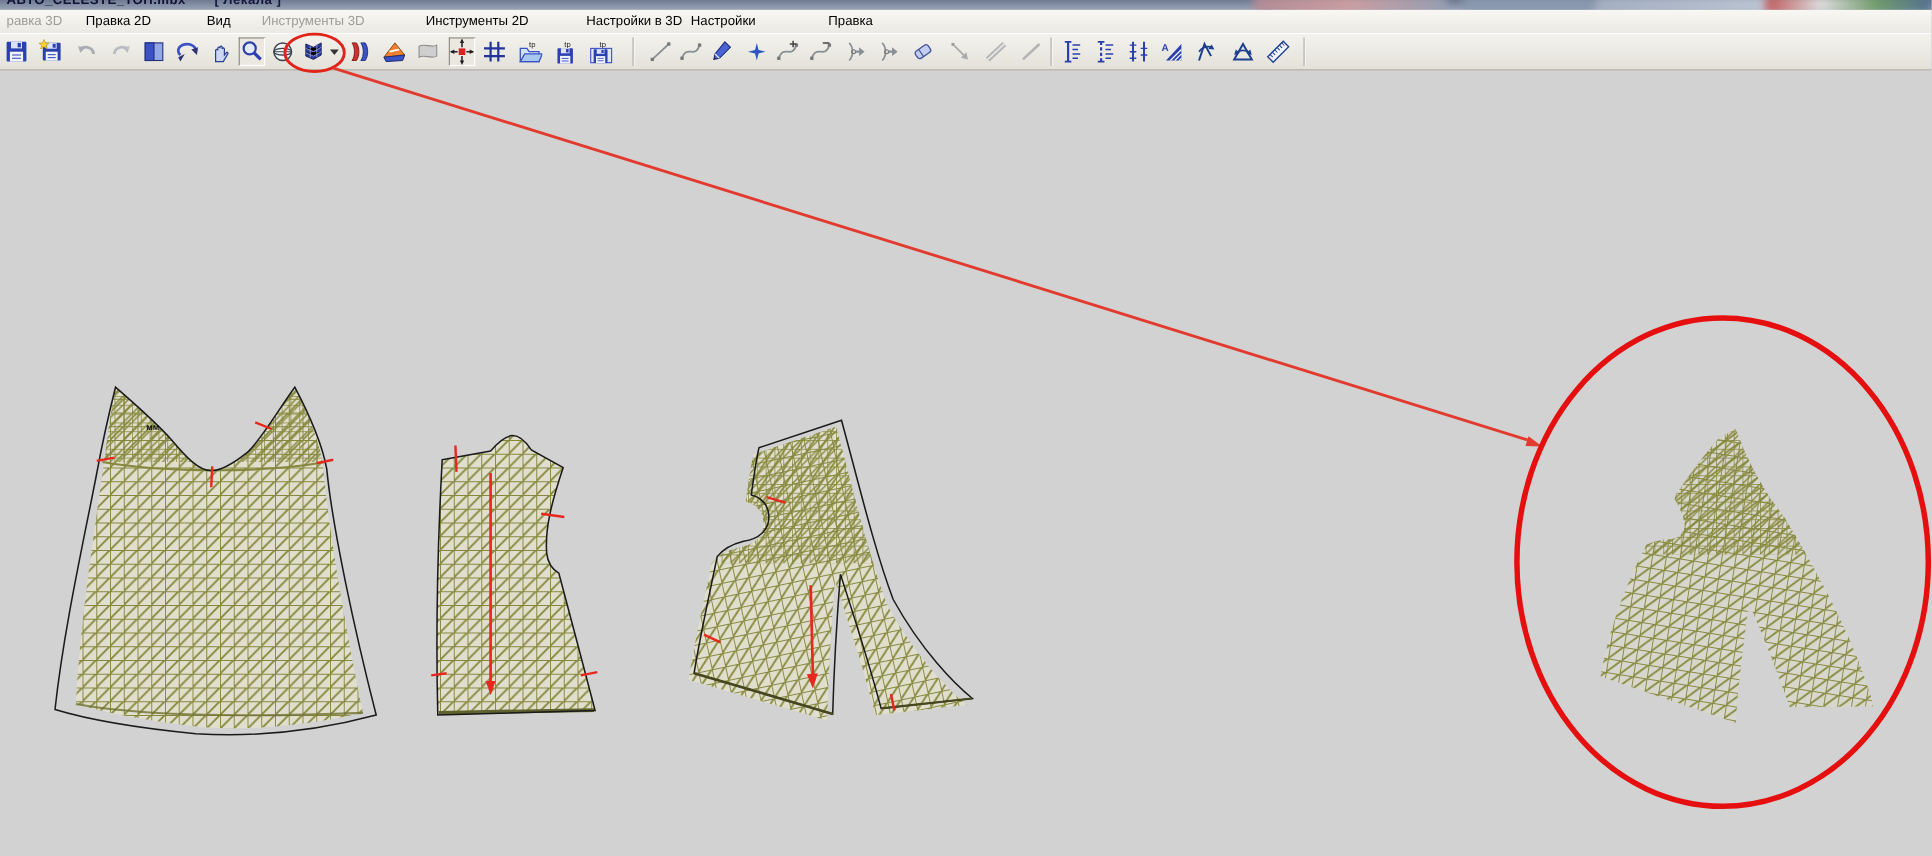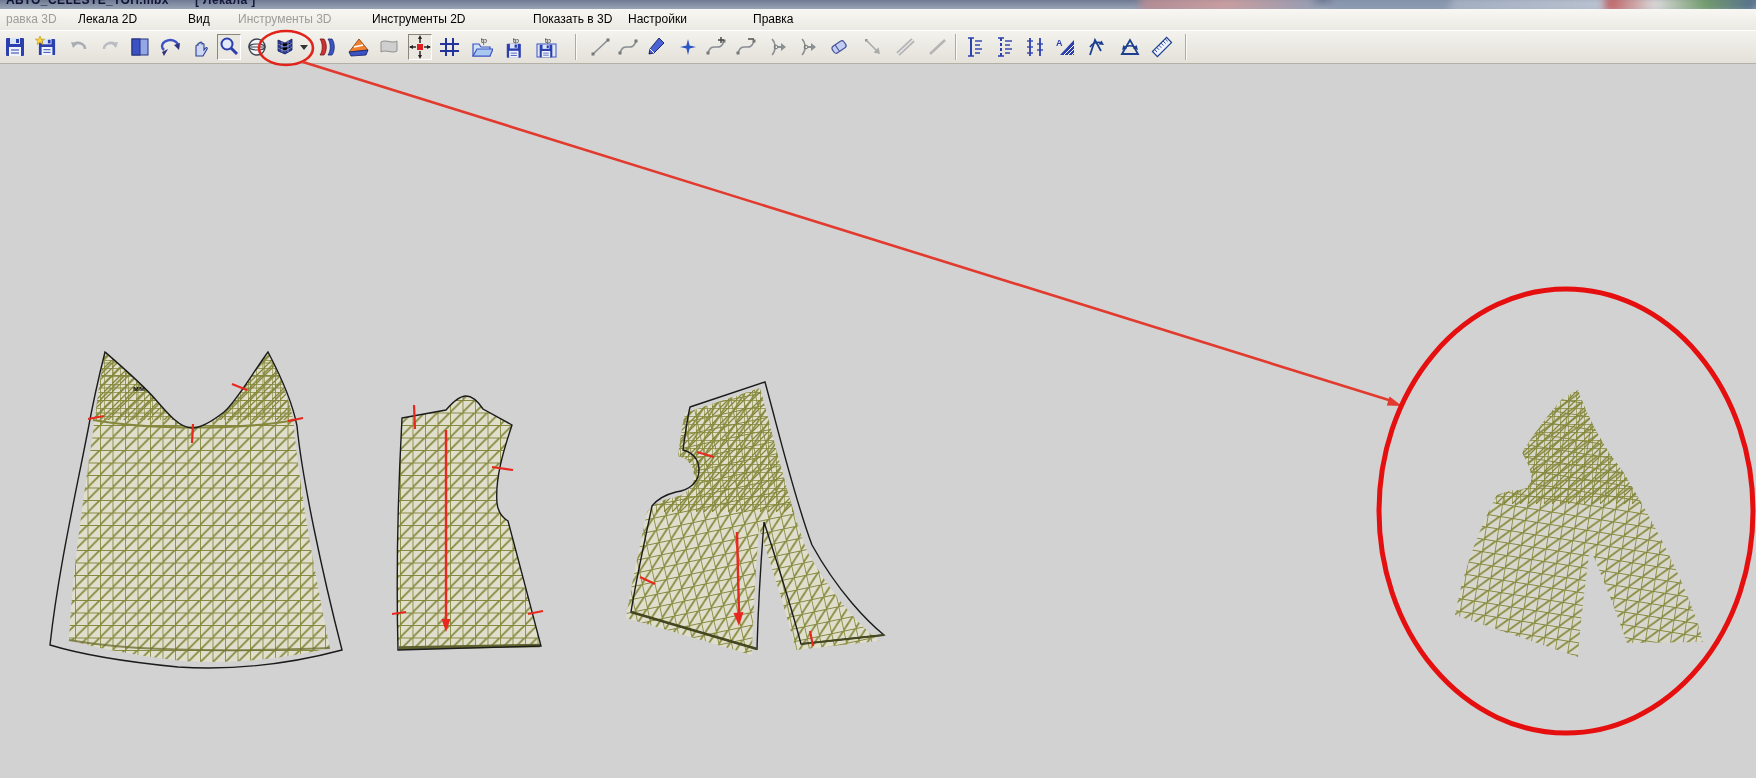--- a/index.html
+++ b/index.html
@@ -173,25 +173,25 @@
     <span>АВТО_CELESTE_ТОП.mbx</span><span class="mode-text">[ Лекала ]</span>
   </div>
   <div class="blur-patch" style="left:1140px;width:175px;background:linear-gradient(90deg,#b98b92,#d4a0a0,#9aa0b5)"></div>
   <div class="blur-patch" style="left:1330px;width:120px;background:#8a9ab0"></div>
   <div class="blur-patch" style="left:1450px;width:160px;background:linear-gradient(90deg,#a8b4c6,#c4ccd8)"></div>
   <div class="blur-patch" style="left:1605px;width:151px;background:linear-gradient(90deg,#c85050,#e8e6e2,#6f9e63,#4d6b8e)"></div>
 </div>
 
 <div class="menubar" id="menubar">
     <div class="menu-item disabled" style="left: 2px;">равка 3D</div>
-    <div class="menu-item" style="left: 74px;">Лекала 2D</div>
+    <div class="menu-item" style="left: 74px;">Правка 2D</div>
     <div class="menu-item" style="left: 184px;">Вид</div>
     <div class="menu-item disabled" style="left: 234px;">Инструменты 3D</div>
-    <div class="menu-item" style="left: 368px;">Инструменты 2D</div>
-    <div class="menu-item" style="left: 529px;">Показать в 3D</div>
+    <div class="menu-item" style="left: 383px;">Инструменты 2D</div>
+    <div class="menu-item" style="left: 529px;">Настройки в 3D</div>
     <div class="menu-item" style="left: 624px;">Настройки</div>
     <div class="menu-item" style="left: 749px;">Правка</div>
   </div>
 
 <div class="toolbar" id="toolbar">
     <div class="tb-btn" style="left: 3px;">
       <span>
         <svg viewBox="0 0 22 24">
           <g transform="translate(1,2) scale(1)">
             <rect x="1" y="1" width="18" height="18" rx="1" fill="#2b3fae"></rect>

